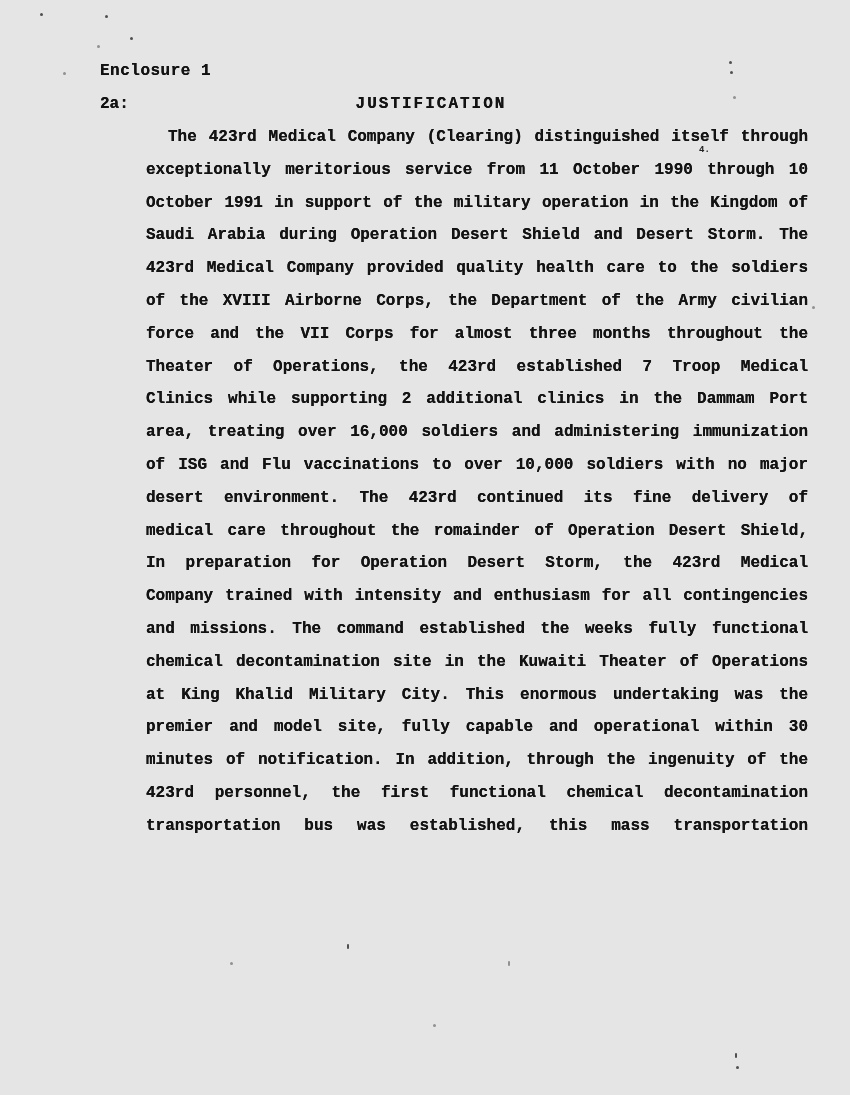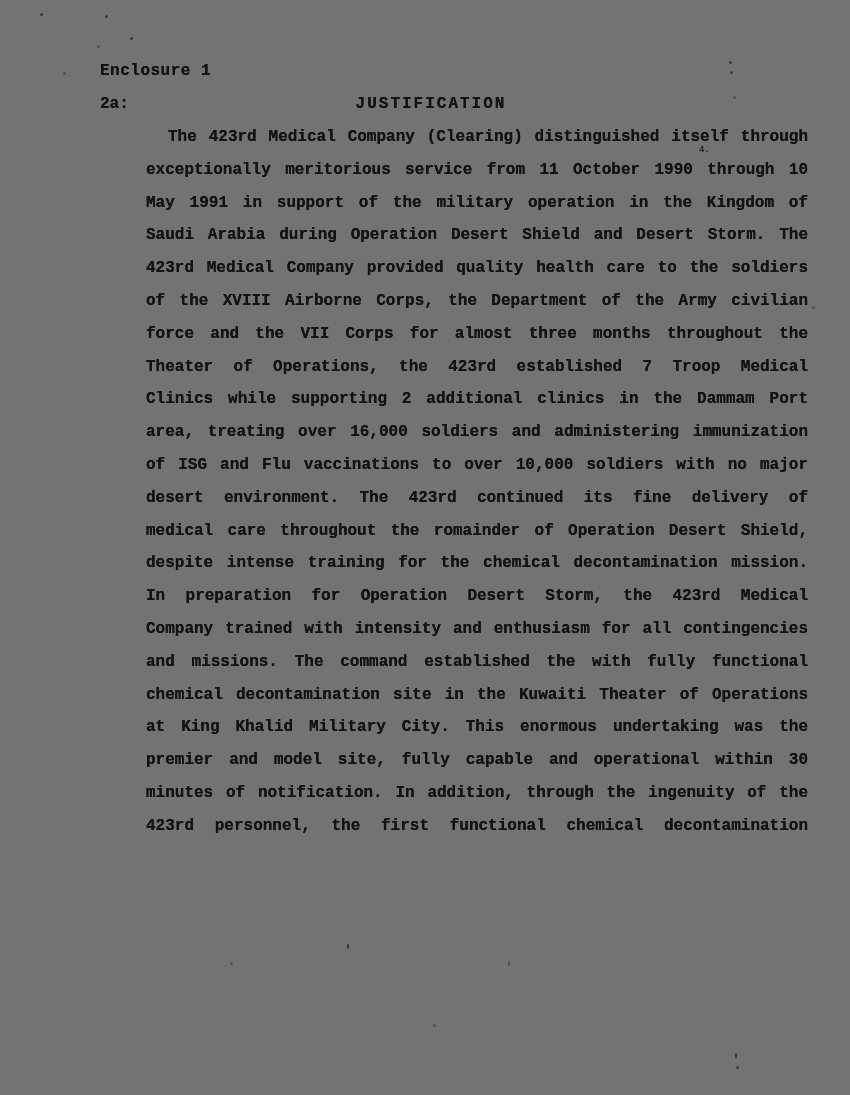--- a/index.html
+++ b/index.html
@@ -4,21 +4,21 @@
 <style>
   html, body {
     margin: 0;
     padding: 0;
     background: #ffffff;
   }
   .page {
     position: relative;
     width: 850px;
     height: 1095px;
-    background: #737373;
+    background: #e5e5e5;
     overflow: hidden;
     font-family: "Liberation Mono", "DejaVu Sans Mono", monospace;
     font-weight: 700;
     color: #131313;
   }
   .enclosure {
     position: absolute;
     left: 100px;
     top: 62px;
     font-size: 16px;
@@ -92,40 +92,40 @@
   <div class="enclosure">Enclosure 1</div>
 
   <div class="title-row">
     <span class="para-label">2a:</span>
     <span class="doc-title">JUSTIFICATION</span>
   </div>
 
   <div class="body-block" id="body-lines">
       <div class="line first">  The 423rd Medical Company (Clearing) distinguished itself through</div>
       <div class="line">exceptionally meritorious service from 11 October 1990 through 10</div>
-      <div class="line">May 1991 in support of the military operation in the Kingdom of</div>
+      <div class="line">October 1991 in support of the military operation in the Kingdom of</div>
       <div class="line">Saudi Arabia during Operation Desert Shield and Desert Storm.  The</div>
       <div class="line">423rd Medical Company provided quality health care to the soldiers</div>
       <div class="line">of the XVIII Airborne Corps, the Department of the Army civilian</div>
       <div class="line">force and the VII Corps for almost three months throughout the</div>
       <div class="line">Theater of Operations, the 423rd established 7 Troop Medical</div>
       <div class="line">Clinics while supporting 2 additional clinics in the Dammam Port</div>
       <div class="line">area, treating over 16,000 soldiers and administering immunization</div>
       <div class="line">of ISG and Flu vaccinations to over 10,000 soldiers with no major</div>
       <div class="line">desert environment.  The 423rd continued its fine delivery of</div>
       <div class="line">medical care throughout the romainder of Operation Desert Shield,</div>
-      <div class="line">despite intense training for the chemical decontamination mission.</div>
       <div class="line">In preparation for Operation Desert Storm, the 423rd Medical</div>
       <div class="line">Company trained with intensity and enthusiasm for all contingencies</div>
-      <div class="line">and missions.  The command established the with fully functional</div>
+      <div class="line">and missions.  The command established the weeks fully functional</div>
       <div class="line">chemical decontamination site in the Kuwaiti Theater of Operations</div>
       <div class="line">at King Khalid Military City.  This enormous undertaking was the</div>
       <div class="line">premier and model site, fully capable and operational within 30</div>
       <div class="line">minutes of notification.  In addition, through the ingenuity of the</div>
       <div class="line">423rd personnel, the first functional chemical decontamination</div>
+      <div class="line">transportation bus was established, this mass transportation</div>
     </div>
 
   <div class="speck" style="left:40px;  top:13px;"></div>
   <div class="speck" style="left:105px; top:15px;"></div>
   <div class="speck faint" style="left:97px;  top:45px;"></div>
   <div class="speck" style="left:130px; top:37px;"></div>
   <div class="speck faint" style="left:63px;  top:72px;"></div>
   <div class="speck" style="left:729px; top:61px;"></div>
   <div class="speck" style="left:730px; top:71px;"></div>
   <div class="speck faint" style="left:733px; top:96px;"></div>

